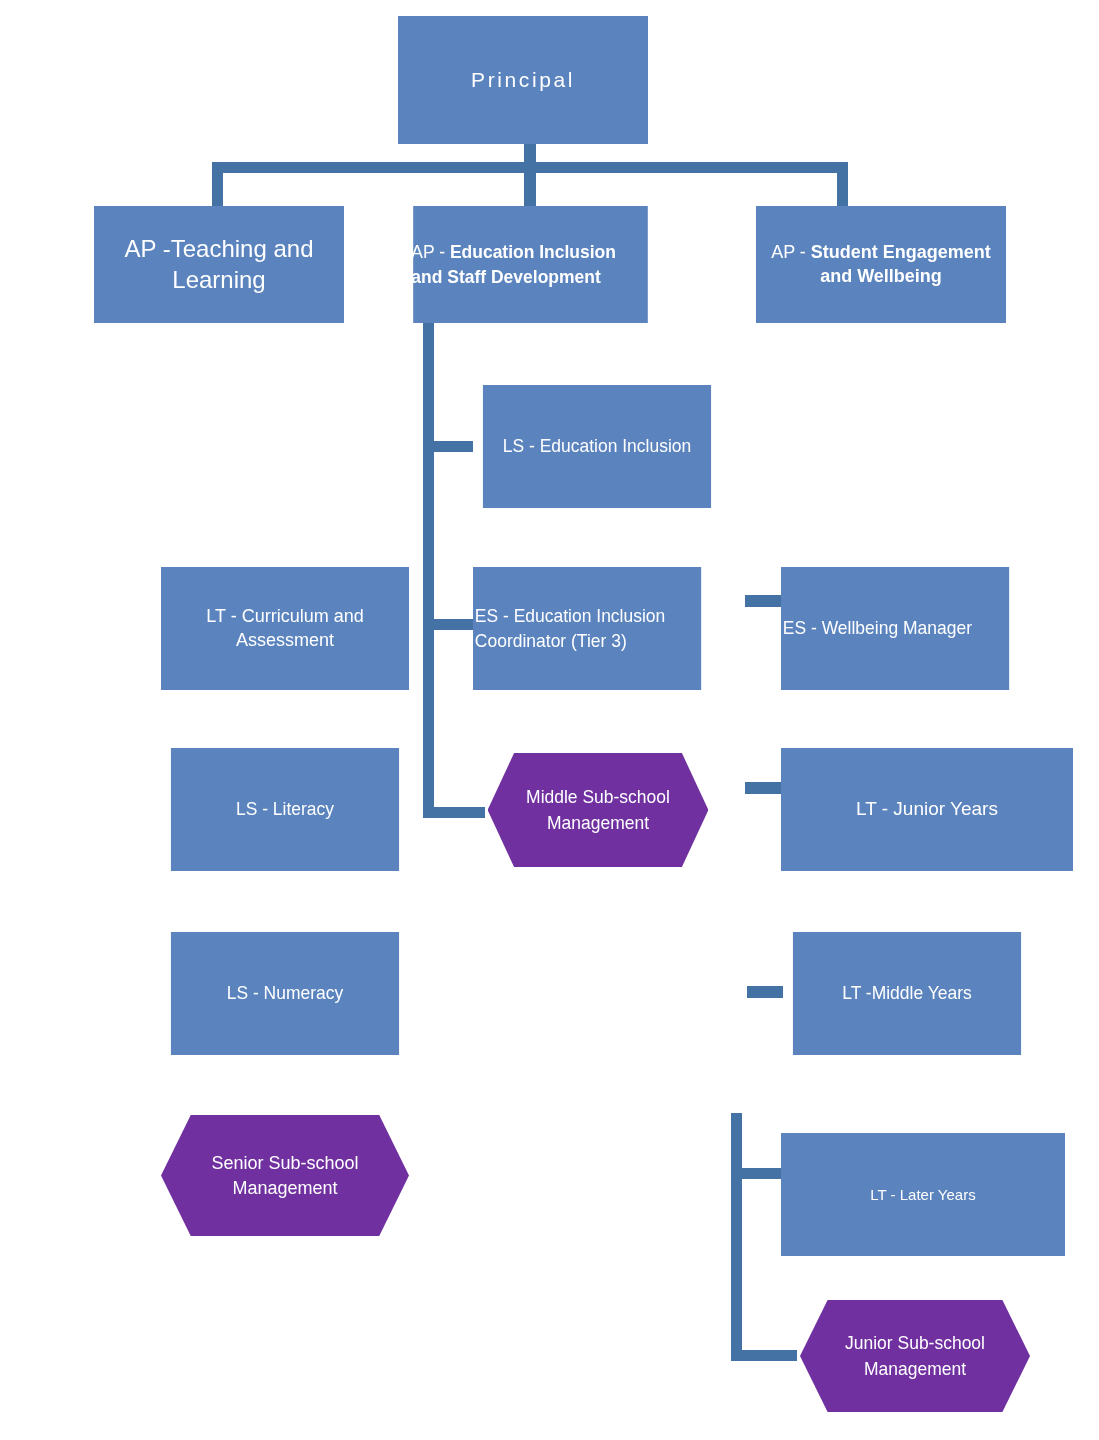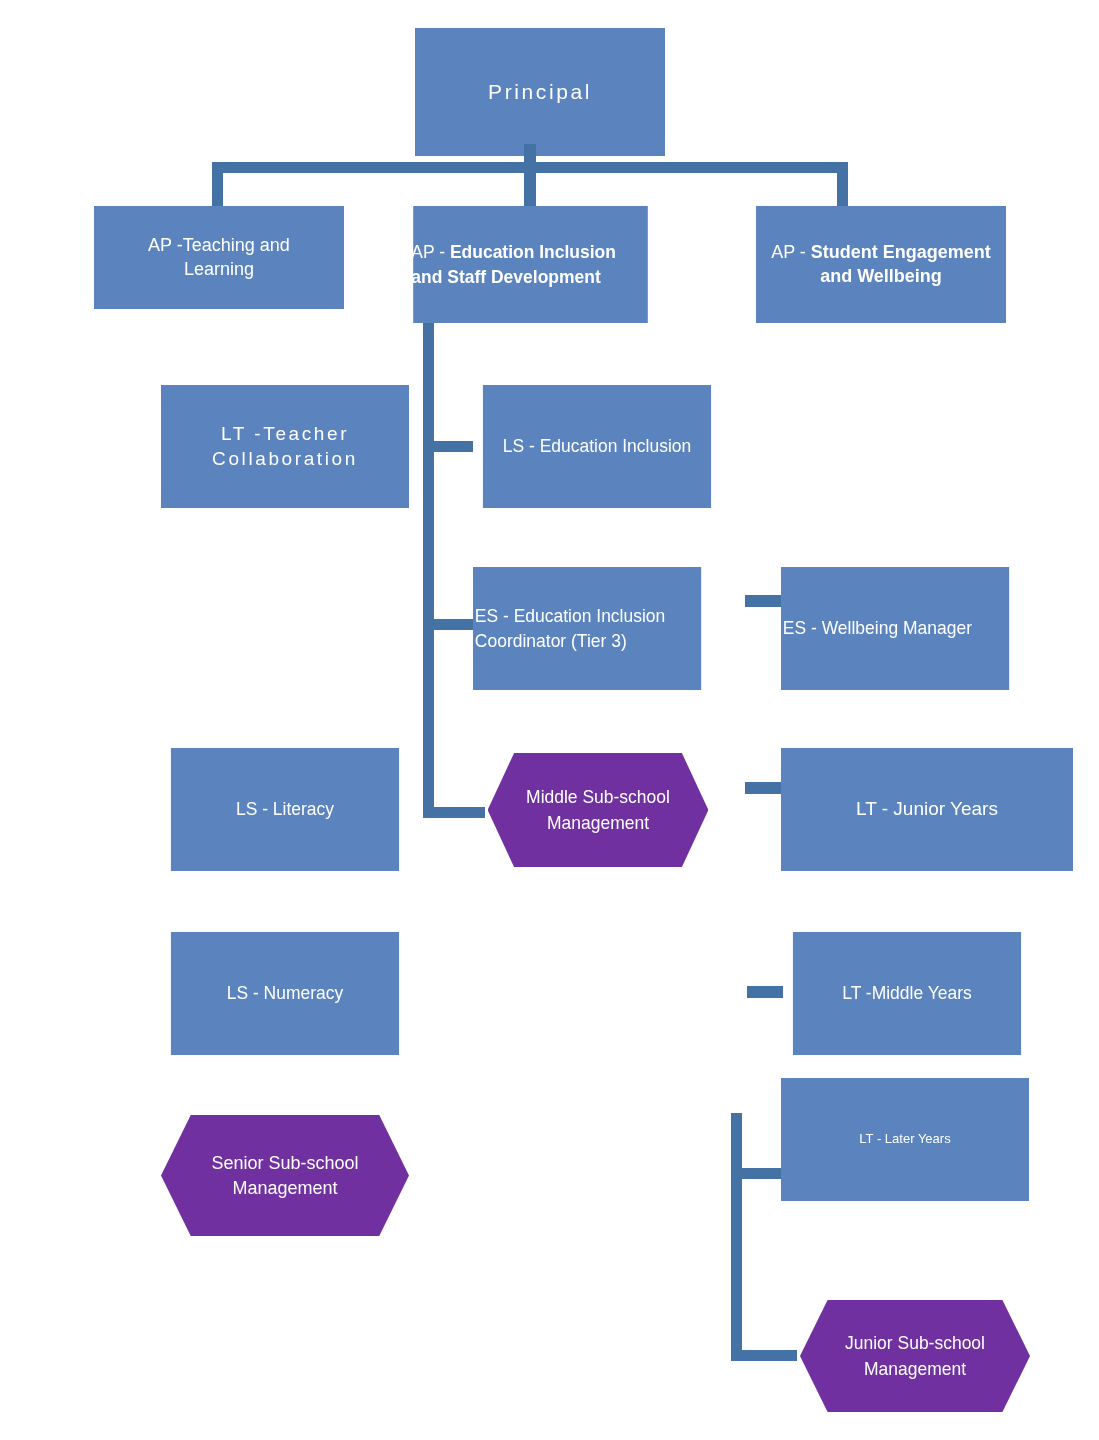--- a/index.html
+++ b/index.html
@@ -76,53 +76,53 @@
 
   
   .bold { font-weight: bold; }
   .reg  { font-weight: normal; }
 </style>
 </head>
 <body>
 
 <div id="chart-canvas">
 
-  <div class="node spaced" style="left:415px; top:16px; width:250px; height:128px; font-size:21px;margin-top:12px;">
+  <div class="node spaced" style="left:398px; top:16px; width:250px; height:128px; font-size:21px;">
     <span>Principal</span>
   </div>
 
   <div class="conn" style="left:524px; top:144px; width:12px; height:26px;"></div>
   <div class="conn" style="left:212px; top:162px; width:636px; height:11px;"></div>
   <div class="conn" style="left:212px; top:162px; width:11px; height:44px;"></div>
   <div class="conn" style="left:524px; top:162px; width:12px; height:44px;"></div>
   <div class="conn" style="left:837px; top:162px; width:11px; height:44px;"></div>
 
-  <div class="node" style="left:94px; top:206px; width:250px; height:103px; font-size:18px;">
+  <div class="node" style="left:94px; top:206px; width:250px; height:117px; font-size:24px;">
     <span>AP -Teaching and
 Learning</span>
   </div>
 
   <div class="node condensed" style="left:403px; top:206px; width:255px; height:117px; font-size:19px;">
     <span style="display:block; width:272px; margin-left:-8px; text-align:left;"><span class="reg">AP - </span><span class="bold">Education Inclusion and Staff Development</span></span>
   </div>
 
   <div class="node" style="left:714px; top:206px; width:250px; height:117px; font-size:18px;margin-left:42px;">
     <span><span class="reg">AP - </span><span class="bold">Student Engagement and Wellbeing</span></span>
   </div>
 
   <div class="conn" style="left:423px; top:323px; width:11px; height:495px;"></div>
   <div class="conn" style="left:423px; top:441px; width:50px; height:11px;"></div>
   <div class="conn" style="left:423px; top:619px; width:50px; height:11px;"></div>
   <div class="conn" style="left:423px; top:807px; width:62px; height:11px;"></div>
 
-  <div class="node spaced" style="left:161px; top:385px; width:248px; height:123px; font-size:19px;">
-    <span>LT -Teacher
-Collaboration</span>
+
+  <div class="node" style="left:161px; top:567px; width:248px; height:123px; font-size:18px;">
+    <span>LT - Curriculum and
+Assessment</span>
   </div>
-
 
   <div class="node condensed" style="left:161px; top:748px; width:248px; height:123px; font-size:19px;">
     <span>LS - Literacy</span>
   </div>
 
   <div class="node condensed" style="left:161px; top:932px; width:248px; height:123px; font-size:19px;">
     <span>LS - Numeracy</span>
   </div>
 
   <div class="hexnode" style="left:161px; top:1115px; width:248px; height:121px; font-size:18px;">
@@ -157,21 +157,21 @@
 
   <div class="conn" style="left:747px; top:986px; width:36px; height:12px;"></div>
   <div class="node condensed" style="left:783px; top:932px; width:248px; height:123px; font-size:19px;">
     <span>LT -Middle Years</span>
   </div>
 
   <div class="conn" style="left:731px; top:1113px; width:11px; height:248px;"></div>
   <div class="conn" style="left:731px; top:1168px; width:50px; height:11px;"></div>
   <div class="conn" style="left:731px; top:1350px; width:66px; height:11px;"></div>
 
-  <div class="node" style="left:781px; top:1078px; width:248px; height:123px; font-size:13px;">
+  <div class="node" style="left:781px; top:1133px; width:284px; height:123px; font-size:15px;">
     <span>LT - Later Years</span>
   </div>
 
   <div class="hexnode condensed" style="left:790px; top:1300px; width:250px; height:112px; font-size:19px;">
     <span>Junior Sub-school
 Management</span>
   </div>
 
 </div>
 

